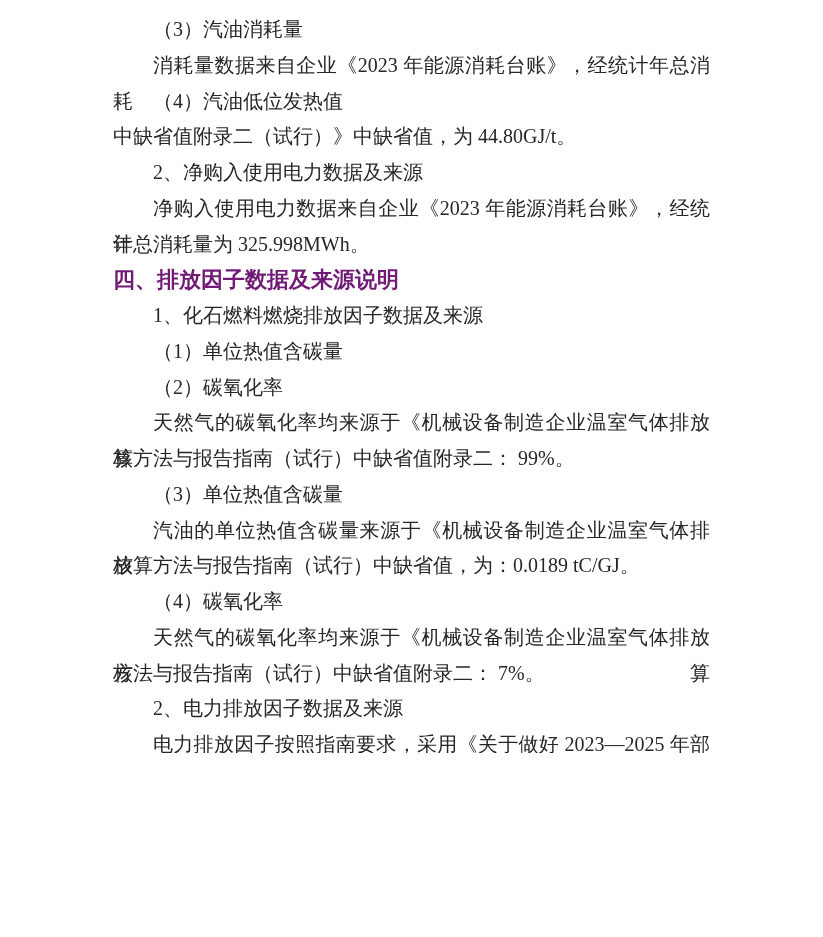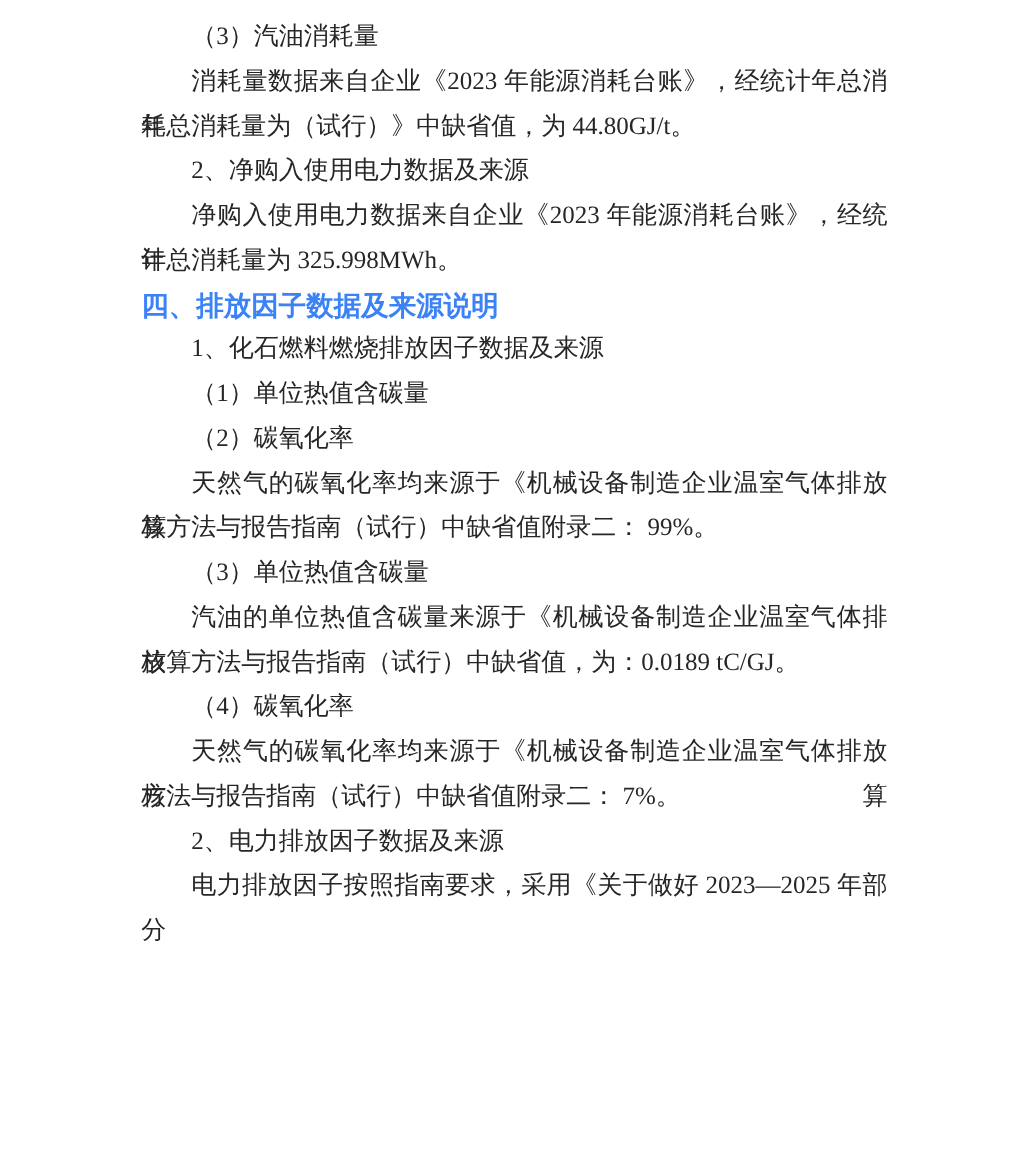--- a/index.html
+++ b/index.html
@@ -28,41 +28,42 @@
   }
   
   .ind { text-indent: 2em; }
   
   .j { text-align: justify; text-align-last: justify; }
   
   .h1 {
     font-family: "Liberation Sans", "DejaVu Sans", sans-serif;
     font-weight: bold;
     font-size: 22px;
-    color: #3b82f6;
+    color: #701a75;
     text-indent: 0;
   }
   .page-number {
     position: absolute;
     left: 0;
     right: 0;
     top: 910px;
     text-align: center;
     font-size: 13px;
     color: #333333;
   }
 </style>
 </head>
 <body>
 
 <div class="page">
   <div class="content">
     <div class="line ind">（3）汽油消耗量</div>
     <div class="line ind j">消耗量数据来自企业《2023 年能源消耗台账》，经统计年总消耗</div>
-    <div class="line">年总消耗量为（试行）》中缺省值，为 44.80GJ/t。</div>
+    <div class="line ind">（4）汽油低位发热值</div>
+    <div class="line">中缺省值附录二（试行）》中缺省值，为 44.80GJ/t。</div>
     <div class="line ind">2、净购入使用电力数据及来源</div>
     <div class="line ind j">净购入使用电力数据来自企业《2023 年能源消耗台账》，经统计</div>
     <div class="line">年总消耗量为 325.998MWh。</div>
     <div class="line h1">四、排放因子数据及来源说明</div>
     <div class="line ind">1、化石燃料燃烧排放因子数据及来源</div>
     <div class="line ind">（1）单位热值含碳量</div>
     <div class="line ind">（2）碳氧化率</div>
     <div class="line ind j">天然气的碳氧化率均来源于《机械设备制造企业温室气体排放核</div>
     <div class="line">算方法与报告指南（试行）中缺省值附录二： 99%。</div>
     <div class="line ind">（3）单位热值含碳量</div>

